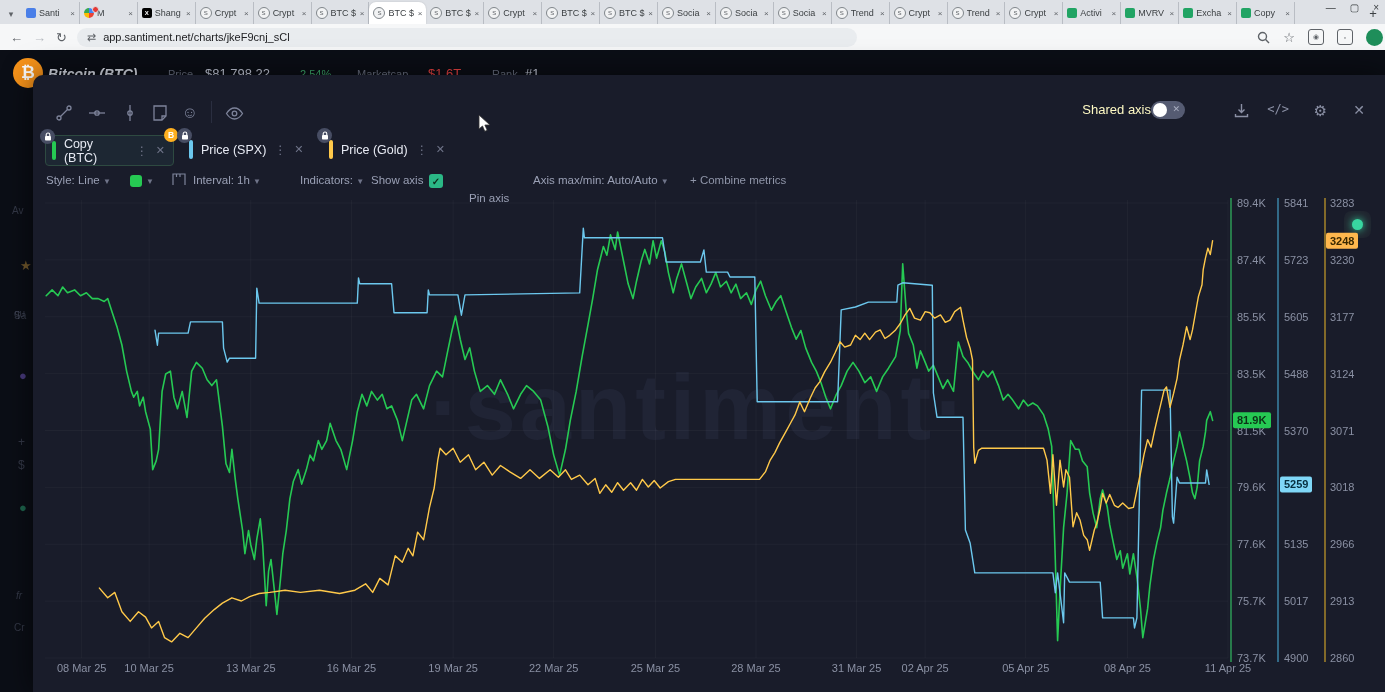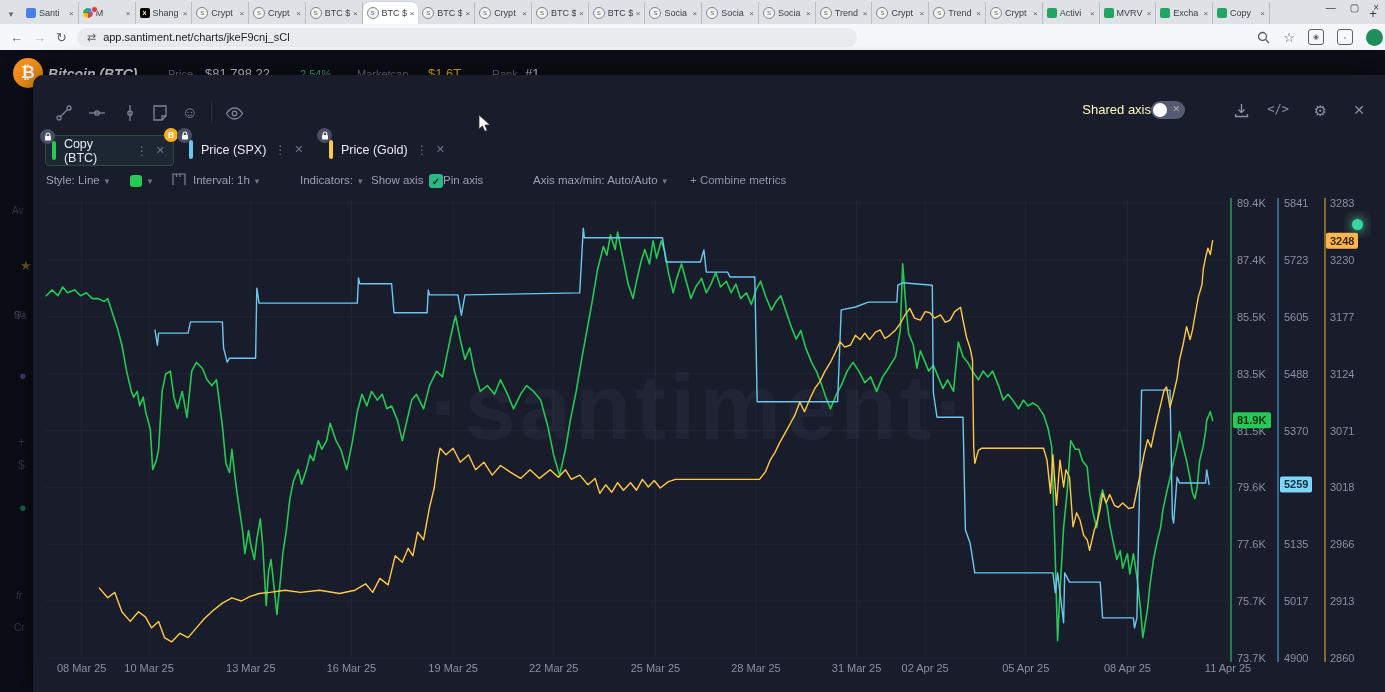--- a/index.html
+++ b/index.html
@@ -1,21 +1,21 @@
 <!DOCTYPE html>
 <html><head>
 <meta charset="utf-8">
 <style>
   html,body{margin:0;padding:0;background:#05070d;}
   #stage{position:relative;width:1385px;height:692px;overflow:hidden;
          font-family:"Liberation Sans",sans-serif;background:#0b0e16;}
   
   #tabstrip{position:absolute;left:0;top:0;width:1385px;height:24px;background:#dee1e6;display:flex;align-items:flex-end;}
   .tab-search{width:22px;height:20px;display:flex;align-items:center;justify-content:center;color:#5f6368;font-size:9px;}
-  #tabs{display:flex;flex:1;height:22px;min-width:0;margin-right:91px;}
+  #tabs{display:flex;flex:1;height:22px;min-width:0;margin-right:66px;}
   .tab{flex:1 1 58px;max-width:62px;min-width:0;height:22px;display:flex;align-items:center;gap:3px;
        padding:0 4px;font-size:9px;color:#3c4043;border-right:1px solid #b9bdc4;position:relative;}
   .tab.active{background:#fff;border-radius:7px 7px 0 0;border-right:none;box-shadow:0 0 2px rgba(0,0,0,.15);}
   .tab .fav{flex:0 0 10px;width:10px;height:10px;border-radius:50%;display:flex;align-items:center;justify-content:center;font-size:6px;line-height:1;}
   .fav.san{border:1px solid #80868b;color:#5f6368;background:#f2f3f4;}
   .fav.sheet{background:#21a464;border-radius:2px;color:#fff;}
   .fav.appblue{background:#4a7fe8;border-radius:2px;}
   .fav.xblack{background:#000;border-radius:2px;color:#fff;font-weight:bold;}
   .fav.google{background:conic-gradient(#4285f4 0 25%,#ea4335 0 50%,#fbbc05 0 75%,#34a853 0 100%);}
   .tab .dot{position:absolute;left:12px;top:4px;width:5px;height:5px;border-radius:50%;background:#e53935;border:1px solid #dee1e6;}
@@ -220,21 +220,21 @@
     </div>
   </div>
 
   <div id="appheader">
     <div id="btclogo">₿</div>
     <span class="hdrtxt" style="left:48px;color:#dfe3ee;font-weight:bold;font-size:14px;font-style:italic;">Bitcoin (BTC)</span>
     <span class="hdrtxt" style="left:168px;color:#6b7183;font-size:11px;top:18px;">Price</span>
     <span class="hdrtxt" style="left:205px;color:#c9cede;">$81,798.22</span>
     <span class="hdrtxt" style="left:300px;color:#3fae6e;font-size:11px;top:18px;">2.54%</span>
     <span class="hdrtxt" style="left:357px;color:#6b7183;font-size:11px;top:18px;">Marketcap</span>
-    <span class="hdrtxt" style="left:428px;color:#eab308;">$1.6T</span>
+    <span class="hdrtxt" style="left:428px;color:#ef4444;">$1.6T</span>
     <span class="hdrtxt" style="left:492px;color:#6b7183;font-size:11px;top:18px;">Rank</span>
     <span class="hdrtxt" style="left:525px;color:#c9cede;">#1</span>
   </div>
 
   <span class="sidefrag" style="left:12px;top:205px;">Av</span>
   <span class="sidefrag" style="left:20px;top:258px;color:#c9973f;font-size:13px;">★</span>
   <span class="sidefrag" style="left:14px;top:310px;">Sa</span>
   <span class="sidefrag" style="left:14px;top:308px;text-align:center;">qu</span>
   <span class="sidefrag" style="left:19px;top:368px;color:#7a5fd0;font-size:13px;">●</span>
   <span class="sidefrag" style="left:18px;top:435px;font-size:12px;">+</span>
@@ -337,21 +337,21 @@
     <span class="ctrl" style="left:113px;"><span class="chev">▼</span></span>
     <div class="ticon" style="left:138px;top:96px;width:16px;height:16px;">
       <svg width="14" height="13" viewBox="0 0 14 13">
           <path d="M1 4V1h12v3M1 1v11M13 1v11M4.5 1v3M8 1v3" fill="none" stroke="currentColor" stroke-width="1.2"></path>
         </svg>
     </div>
     <span class="ctrl" style="left:160px;"><span>Interval: 1h</span> <span class="chev">▼</span></span>
     <span class="ctrl" style="left:267px;"><span>Indicators:</span> <span class="chev">▼</span></span>
     <span class="ctrl" style="left:338px;">Show axis</span>
     <span id="checkbox" style="left:396px;">✓</span>
-    <span class="ctrl" style="left:410px;">Pin axis</span>
+    <span class="ctrl" style="left:436px;margin-top:18px;">Pin axis</span>
     <span class="ctrl" style="left:500px;"><span>Axis max/min: Auto/Auto</span> <span class="chev">▼</span></span>
     <span class="ctrl" style="left:657px;color:#8f95a8;"><span>+</span>&nbsp;<span>Combine metrics</span></span>
 
     <div id="chatdot">
         <i></i>
       </div>
   </div>
 
   <div id="chartwrap">
     <div id="watermark">·santiment·</div>

